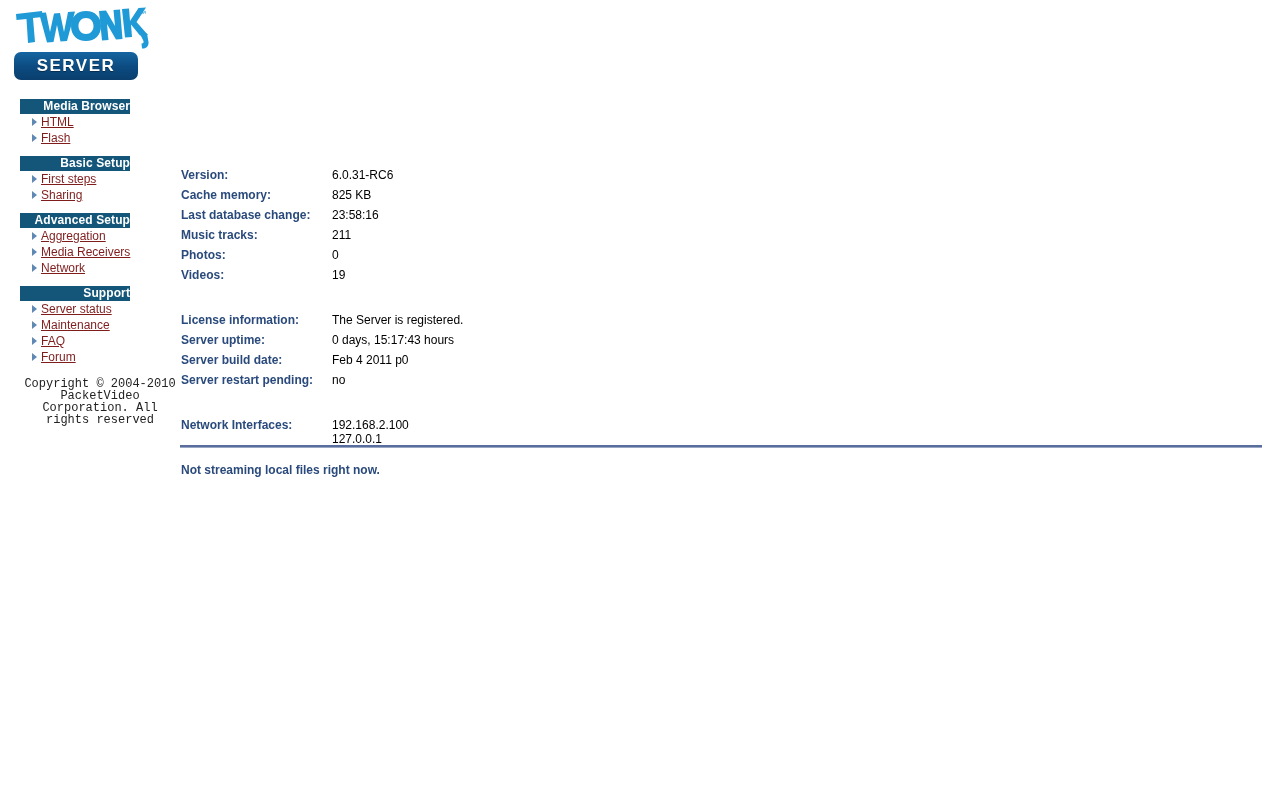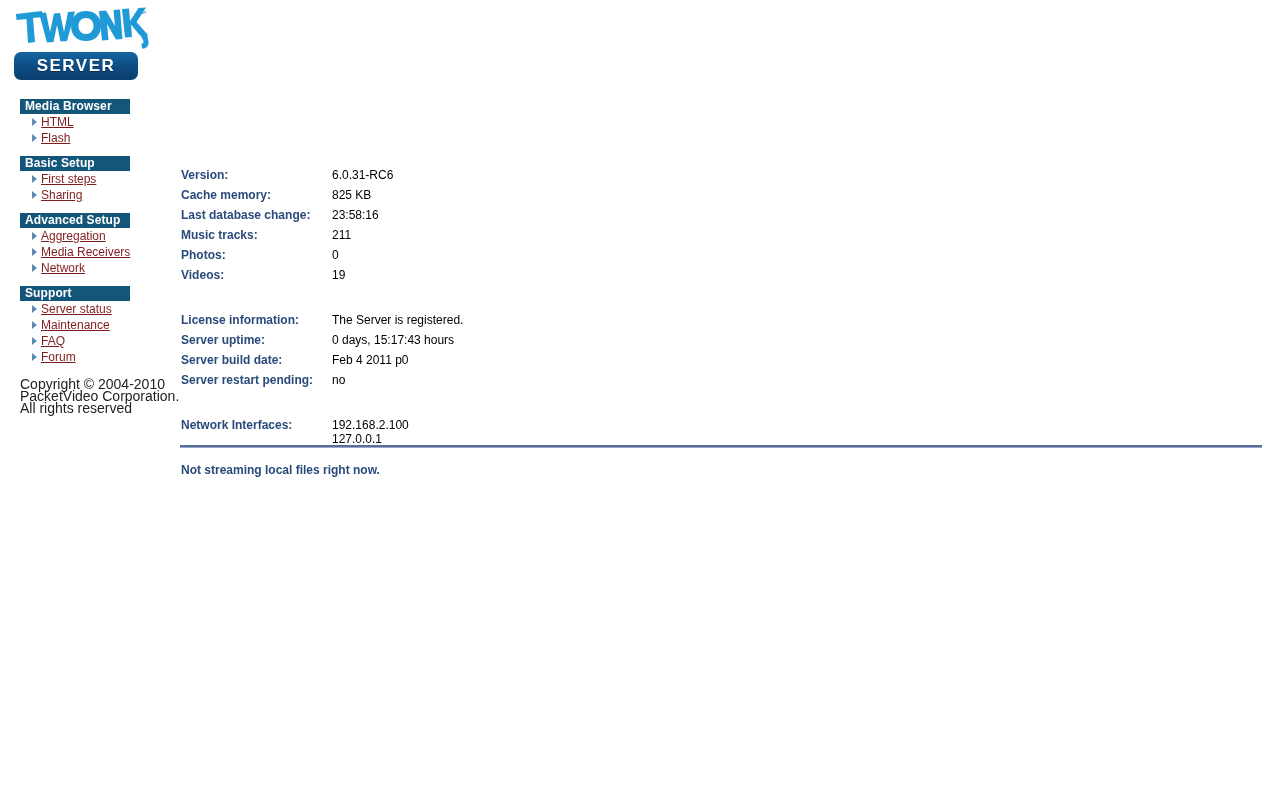--- a/index.html
+++ b/index.html
@@ -53,21 +53,21 @@
     text-shadow: 0 1px 0 rgba(0,0,0,0.35);
   }
 
   
   #sidebar {
     position: absolute;
     left: 20px;
     top: 99px;
     width: 140px;
   }
-  .nav-section { margin-bottom: 10px; }
+  .nav-section { margin-bottom: 10px; text-align: right; }
   .nav-header {
     width: 110px;
     background: #14567a;
     color: #ffffff;
     font-size: 12px;
     font-weight: bold;
     line-height: 15px;
     height: 15px;
     padding-left: 5px;
     font-family: "Liberation Sans", sans-serif;
@@ -107,24 +107,25 @@
     text-decoration: underline;
     font-family: "Liberation Sans", sans-serif;
     cursor: pointer;
   }
 
   #copyright {
     position: absolute;
     left: 20px;
     top: 378px;
     width: 160px;
-    font-size: 14px;
+    font-size: 12px;
     line-height: 12px;
     color: #222222;
-    font-family: Liberation Sans, sans-serif;
+    font-family: Liberation Mono, monospace;
+    text-align: center;
   }
 
   
   #main {
     position: absolute;
     left: 181px;
     top: 128px;
     width: 1085px;
     margin-top: 40px;
   }

